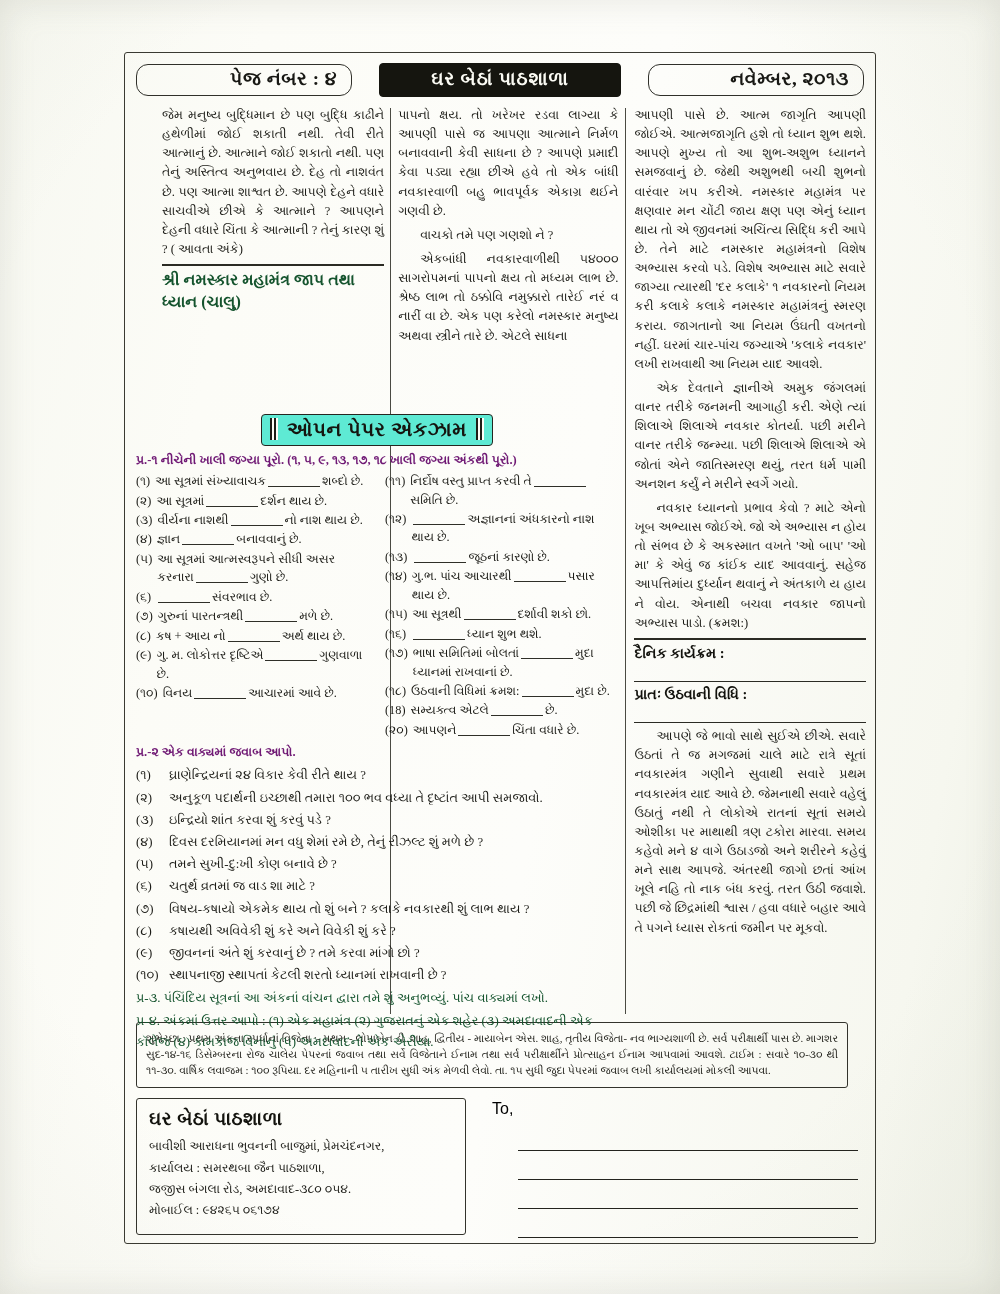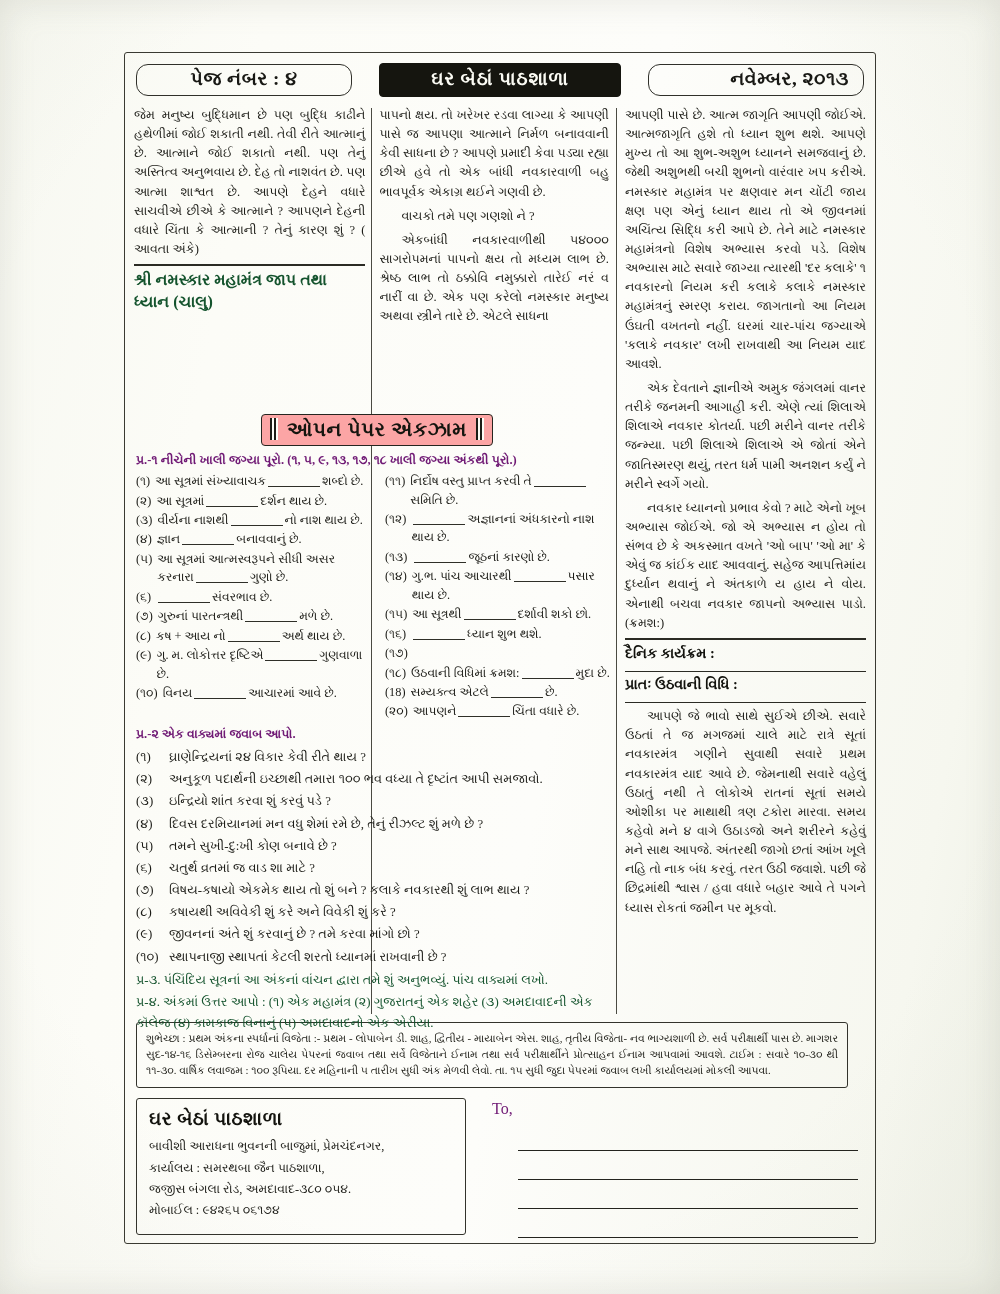--- a/index.html
+++ b/index.html
@@ -72,40 +72,40 @@
     border: 1.5px solid #30302a;
     border-radius: 12px;
     padding: 4px 14px 6px;
     font-size: 19px;
     font-weight: bold;
     letter-spacing: 0.5px;
     color: #181814;
     white-space: nowrap;
     line-height: 1.1;
   }
-  .banner-box.left { min-width: 186px; text-align: center; }
+  .banner-box.left { min-width: 186px; text-align: right; }
   .banner-box.right { min-width: 186px; text-align: right; }
   .banner-box.center {
     background: #15150f;
     color: #fbfbf4;
     border-color: #15150f;
     border-radius: 4px;
     padding: 5px 16px 7px;
     min-width: 208px;
     text-align: center;
     letter-spacing: 0.8px;
   }
 
   
   .cols {
     display: flex;
     margin-top: 4px;
     height: 908px;
   }
-  .col-left  { width: 238px; padding: 0 6px 0 2px; }
+  .col-left  { width: 238px; padding: 0 6px 0 2px; margin-left: 28px; }
   .col-mid   { width: 236px; padding: 0 7px; }
   .col-right { width: 248px; padding: 0 2px 0 8px; }
   .vrule {
     width: 0;
     border-left: 1.1px solid #4a4a42;
     margin: 2px 0 0 0;
     align-self: stretch;
   }
 
   .para {
@@ -131,38 +131,38 @@
     line-height: 1.35;
   }
   .sec-head {
     font-size: 14.4px;
     font-weight: bold;
     color: #12120d;
     margin: 2px 0 1px 0;
     border-bottom: 1.6px solid #2b2b24;
     display: block;
     line-height: 1.4;
-    padding-bottom: 8px;
+    padding-bottom: 18px;
   }
 
   
   .exam-title-wrap {
     display: flex;
     justify-content: center;
     align-items: center;
     margin: 6px 0 5px 0;
   }
   .exam-title {
     display: inline-flex;
     align-items: center;
     gap: 9px;
     border: 1.6px solid #262620;
     border-radius: 4px;
     padding: 3px 8px 5px;
-    background: #fca5a5;
+    background: #5eead4;
   }
   .exam-title .bar {
     width: 8px;
     height: 22px;
     background: repeating-linear-gradient(
       90deg, #1d1d17 0 2px, #fdfdf7 2px 4px);
     flex: 0 0 auto;
   }
   .exam-title .t {
     font-size: 20px;
@@ -261,23 +261,23 @@
     color: #1b1b16;
     margin: 0;
   }
   .to-box {
     flex: 1 1 auto;
     padding: 2px 6px 0 10px;
     box-sizing: border-box;
   }
   .to-label {
     font-size: 16px;
-    color: #701a75;
+    color: #000000;
     margin: 0 0 4px 0;
-    font-family: Liberation Serif, serif;
+    font-family: Liberation Sans, sans-serif;
   }
   .to-lines { margin-left: 26px; }
   .to-line {
     border-bottom: 1.3px solid #24241e;
     height: 28px;
   }
 </style>
 </head>
 <body>
 
@@ -396,20 +396,21 @@
           <div class="qitem">
               <span class="qnum">(૧૫)</span>
               <span class="qtext"><span>આ સૂત્રથી</span><span class="blank"></span><span>દર્શાવી શકો છો.</span></span>
             </div>
           <div class="qitem">
               <span class="qnum">(૧૬)</span>
               <span class="qtext"><span></span><span class="blank"></span><span>ધ્યાન શુભ થશે.</span></span>
             </div>
           <div class="qitem">
               <span class="qnum">(૧૭)</span>
+              <span class="qtext"><span>ભાષા સમિતિમાં બોલતાં</span><span class="blank"></span><span>મુદા ધ્યાનમાં રાખવાનાં છે.</span></span>
             </div>
           <div class="qitem">
               <span class="qnum">(૧૮)</span>
               <span class="qtext"><span>ઉઠવાની વિધિમાં ક્રમશ:</span><span class="blank"></span><span>મુદા છે.</span></span>
             </div>
           <div class="qitem">
               <span class="qnum">(18)</span>
               <span class="qtext"><span>સમ્યક્ત્વ એટલે</span><span class="blank"></span><span>છે.</span></span>
             </div>
           <div class="qitem">

